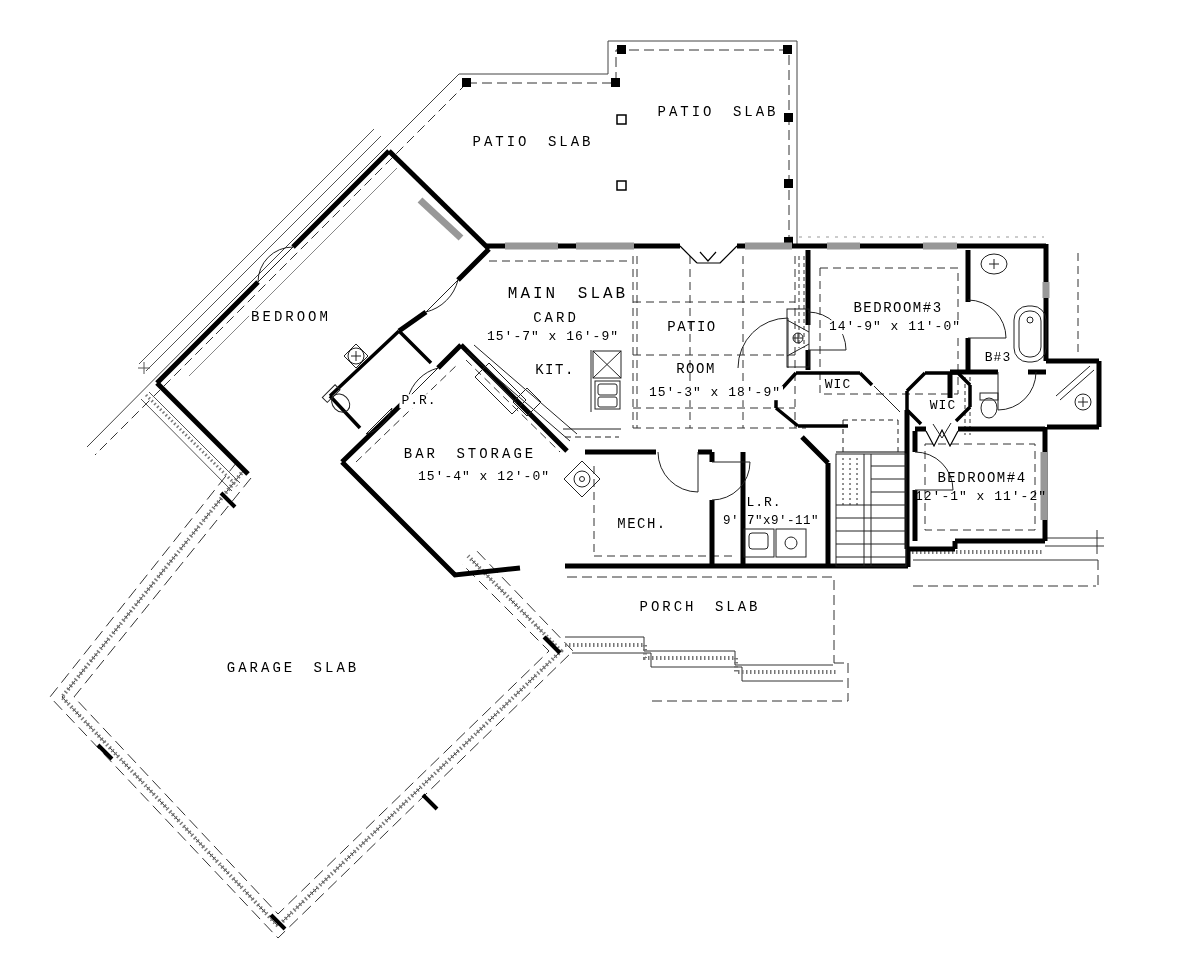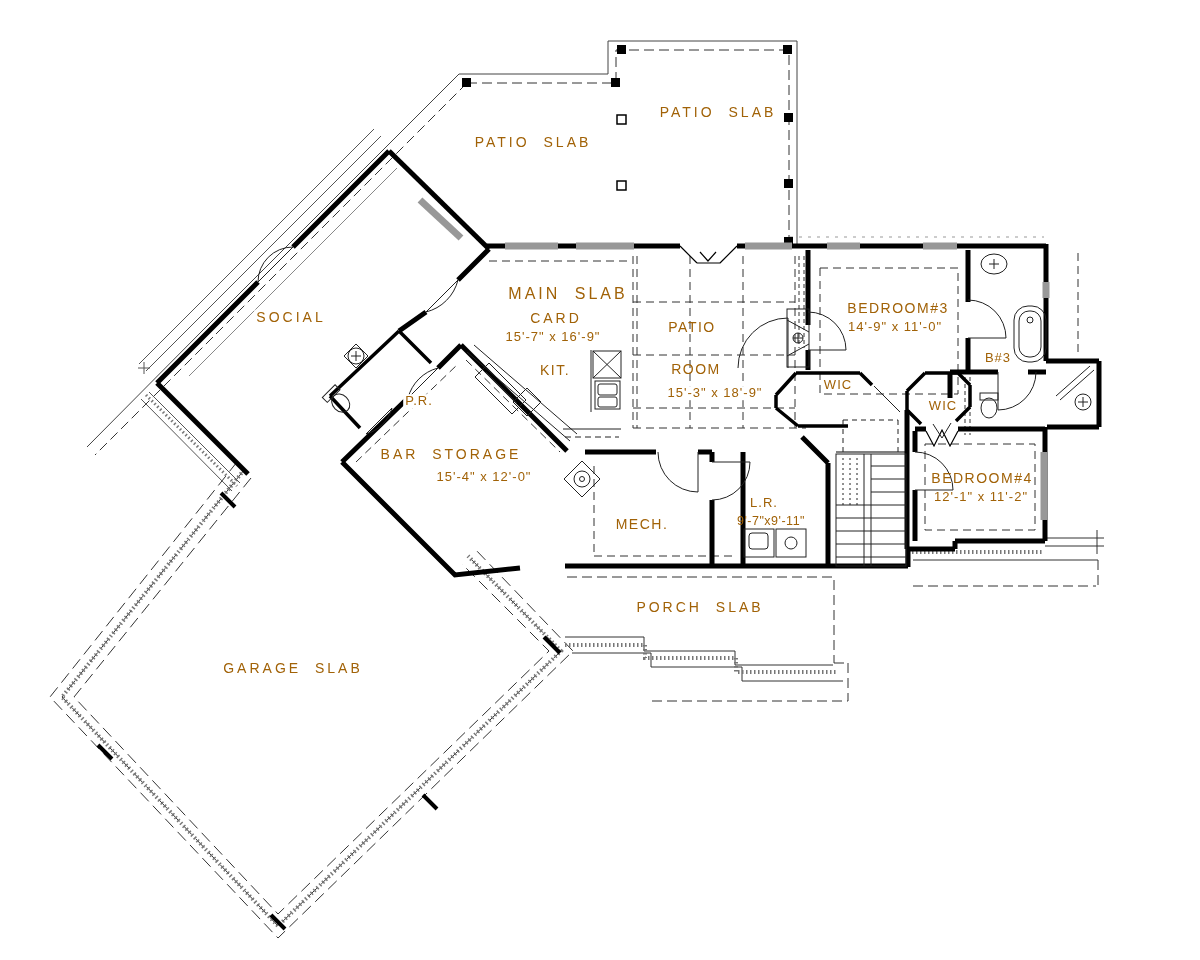--- a/index.html
+++ b/index.html
@@ -1,21 +1,21 @@
 <!DOCTYPE html>
 <html><head>
 <meta charset="utf-8">
 <style>
   html,body{margin:0;padding:0;background:#fff;}
   .plan{position:relative;width:1200px;height:960px;background:#fff;overflow:hidden;
         font-family:"Liberation Sans", sans-serif;}
   .plan svg{position:absolute;left:0;top:0;}
   .lbl{position:absolute;transform:translate(-50%,-50%);white-space:nowrap;
-       color:#a16207;background:#fff;padding:0 2px;line-height:1.05;
-       font-family:Liberation Sans, sans-serif;}
+       color:#000000;background:#fff;padding:0 2px;line-height:1.05;
+       font-family:Liberation Mono, monospace;}
   .room{font-size:14px;letter-spacing:3px;}
   .tight{letter-spacing:1.5px;}
   .slab{font-size:14px;letter-spacing:3px;word-spacing:7px;}
   .dims{font-size:13px;letter-spacing:1px;}
   .small{font-size:12.5px;letter-spacing:.5px;}
 </style>
 </head>
 <body>
 
 <div class="plan">
@@ -201,29 +201,29 @@
     <rect x="744" y="529" width="30" height="28"></rect>
     <rect x="776" y="529" width="30" height="28"></rect>
     <rect x="749" y="533" width="19" height="16" rx="3"></rect>
     <circle cx="791" cy="543" r="6"></circle>
   </g>
 </svg>
 
   <div class="lbl slab" style="left:533px;top:142px;">PATIO SLAB</div>
   <div class="lbl slab" style="left:718px;top:112px;">PATIO SLAB</div>
   <div class="lbl slab" style="left:568px;top:294px;font-size:16px;text-align:center;">MAIN SLAB</div>
-  <div class="lbl room" style="left:291px;top:317px;">SOCIAL</div>
+  <div class="lbl room" style="left:291px;top:317px;">BEDROOM</div>
   <div class="lbl room" style="left:556px;top:318px;text-align:right;">CARD</div>
   <div class="lbl dims" style="left:553px;top:337px;">15'-7" x 16'-9"</div>
   <div class="lbl room tight" style="left:555px;top:370px;">KIT.</div>
   <div class="lbl room tight" style="left:692px;top:327px;background:transparent;">PATIO</div>
   <div class="lbl room tight" style="left:696px;top:341px;background:transparent;margin-top:28px;">ROOM</div>
   <div class="lbl dims" style="left:715px;top:393px;">15'-3" x 18'-9"</div>
   <div class="lbl dims" style="left:372px;top:401px;margin-left:47px;">P.R.</div>
-  <div class="lbl slab" style="left:451px;top:454px;">BAR STORAGE</div>
+  <div class="lbl slab" style="left:470px;top:454px;">BAR STORAGE</div>
   <div class="lbl dims" style="left:484px;top:477px;">15'-4" x 12'-0"</div>
   <div class="lbl room tight" style="left:642px;top:524px;">MECH.</div>
   <div class="lbl dims" style="left:764px;top:503px;background:transparent;">L.R.</div>
   <div class="lbl small" style="left:771px;top:522px;background:transparent;">9'-7"x9'-11"</div>
   <div class="lbl room tight" style="left:898px;top:308px;">BEDROOM#3</div>
   <div class="lbl dims" style="left:895px;top:327px;">14'-9" x 11'-0"</div>
   <div class="lbl dims" style="left:998px;top:358px;background:transparent;">B#3</div>
   <div class="lbl dims" style="left:838px;top:385px;background:transparent;">WIC</div>
   <div class="lbl dims" style="left:943px;top:406px;background:transparent;">WIC</div>
   <div class="lbl room tight" style="left:982px;top:478px;background:transparent;">BEDROOM#4</div>

